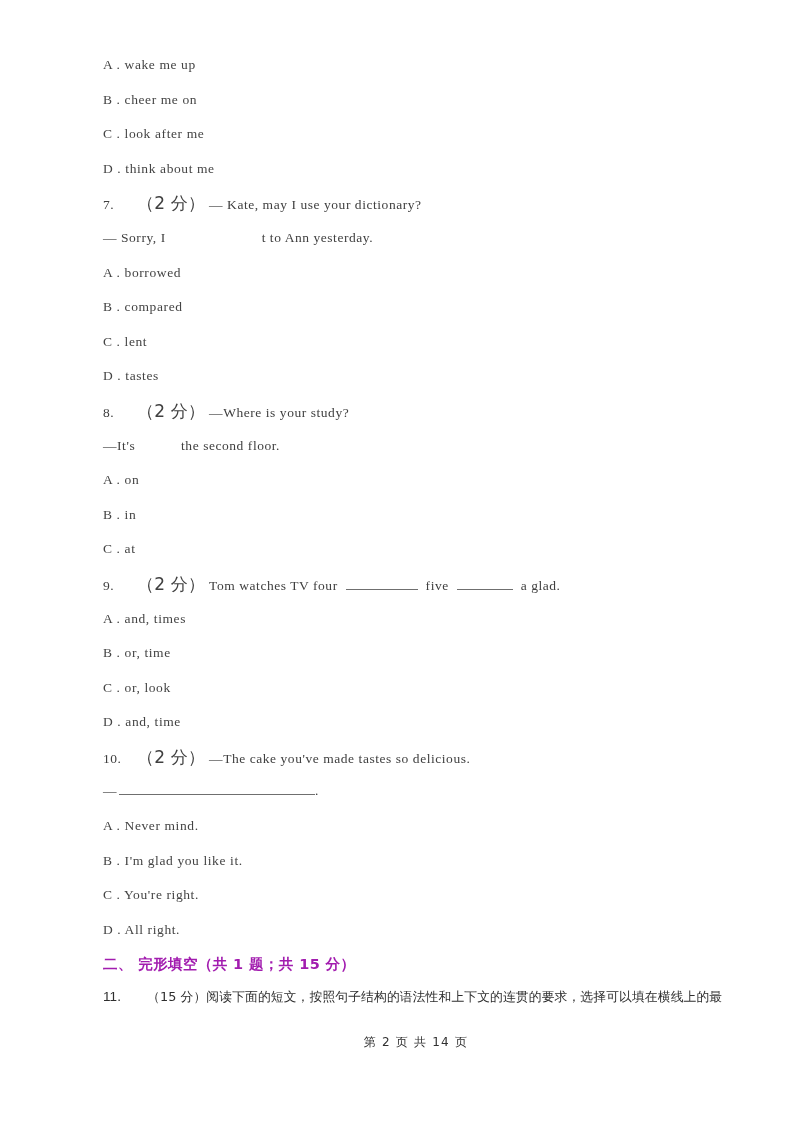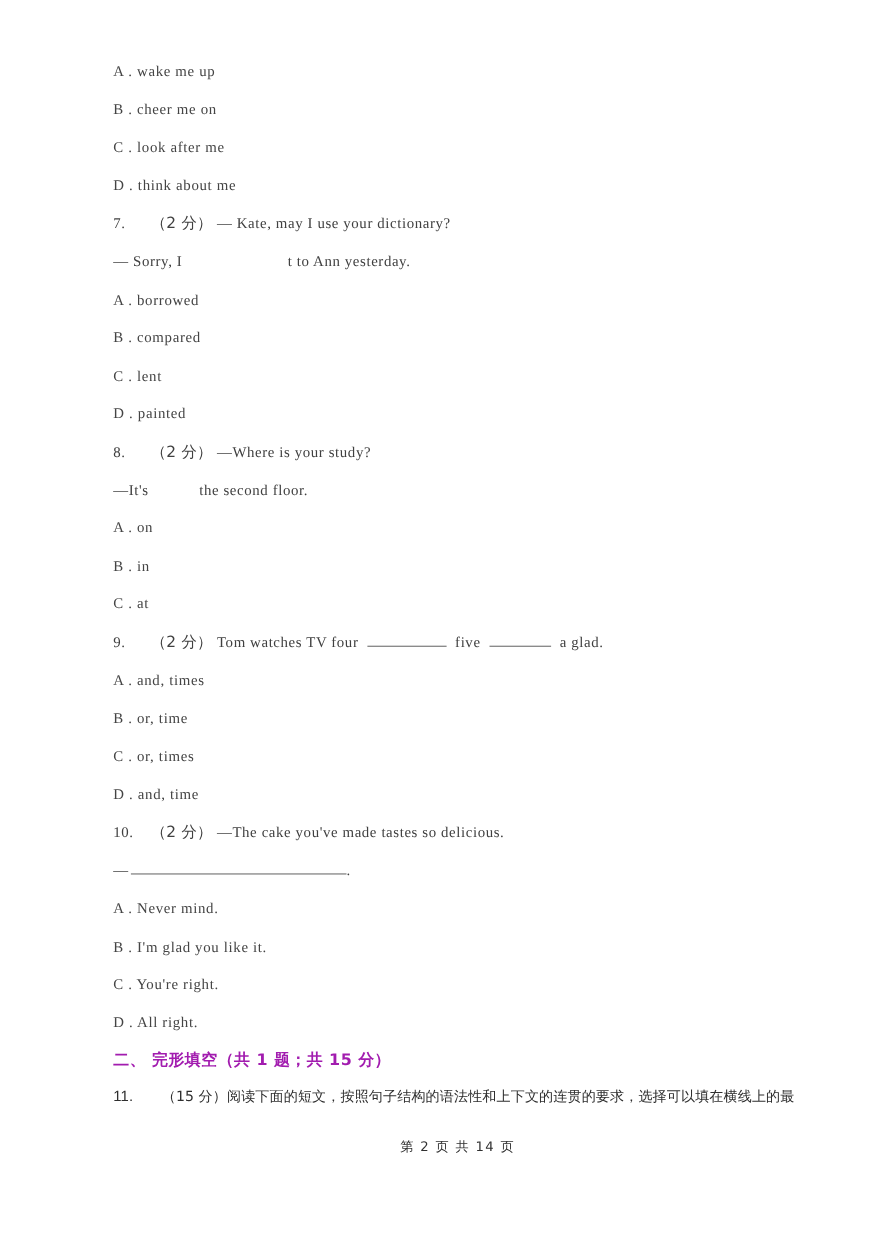--- a/index.html
+++ b/index.html
@@ -51,21 +51,21 @@
   .qnum {
     display: inline-block;
     min-width: 30px;
   }
 
   .score {
     letter-spacing: 0.2px;
   }
   .cn {
     font-family: "DejaVu Sans", "Liberation Sans", sans-serif;
-    font-size: 14px;
+    font-size: 17px;
   }
 
   
   .gap-void {
     display: inline-block;
   }
 
   
   .blank {
     display: inline-block;
@@ -167,21 +167,21 @@
       <span>compared</span>
     </div>
     <div class="opt">
       <span>C</span>
       <span>.</span>
       <span>lent</span>
     </div>
     <div class="opt">
       <span>D</span>
       <span>.</span>
-      <span>painted</span>
+      <span>tastes</span>
     </div>
 
     <div class="qline">
       <span class="qnum">8.</span>
       <span class="score cn">（2 分）</span>
       <span>—Where is your study?</span>
     </div>
     <div class="qline">
       <span>—It's</span>
       <span class="gap-void" style="width:38px"></span>
@@ -218,21 +218,21 @@
       <span>and, times</span>
     </div>
     <div class="opt">
       <span>B</span>
       <span>.</span>
       <span>or, time</span>
     </div>
     <div class="opt">
       <span>C</span>
       <span>.</span>
-      <span>or, times</span>
+      <span>or, look</span>
     </div>
     <div class="opt">
       <span>D</span>
       <span>.</span>
       <span>and, time</span>
     </div>
 
     <div class="qline">
       <span class="qnum">10.</span>
       <span class="score cn">（2 分）</span>

